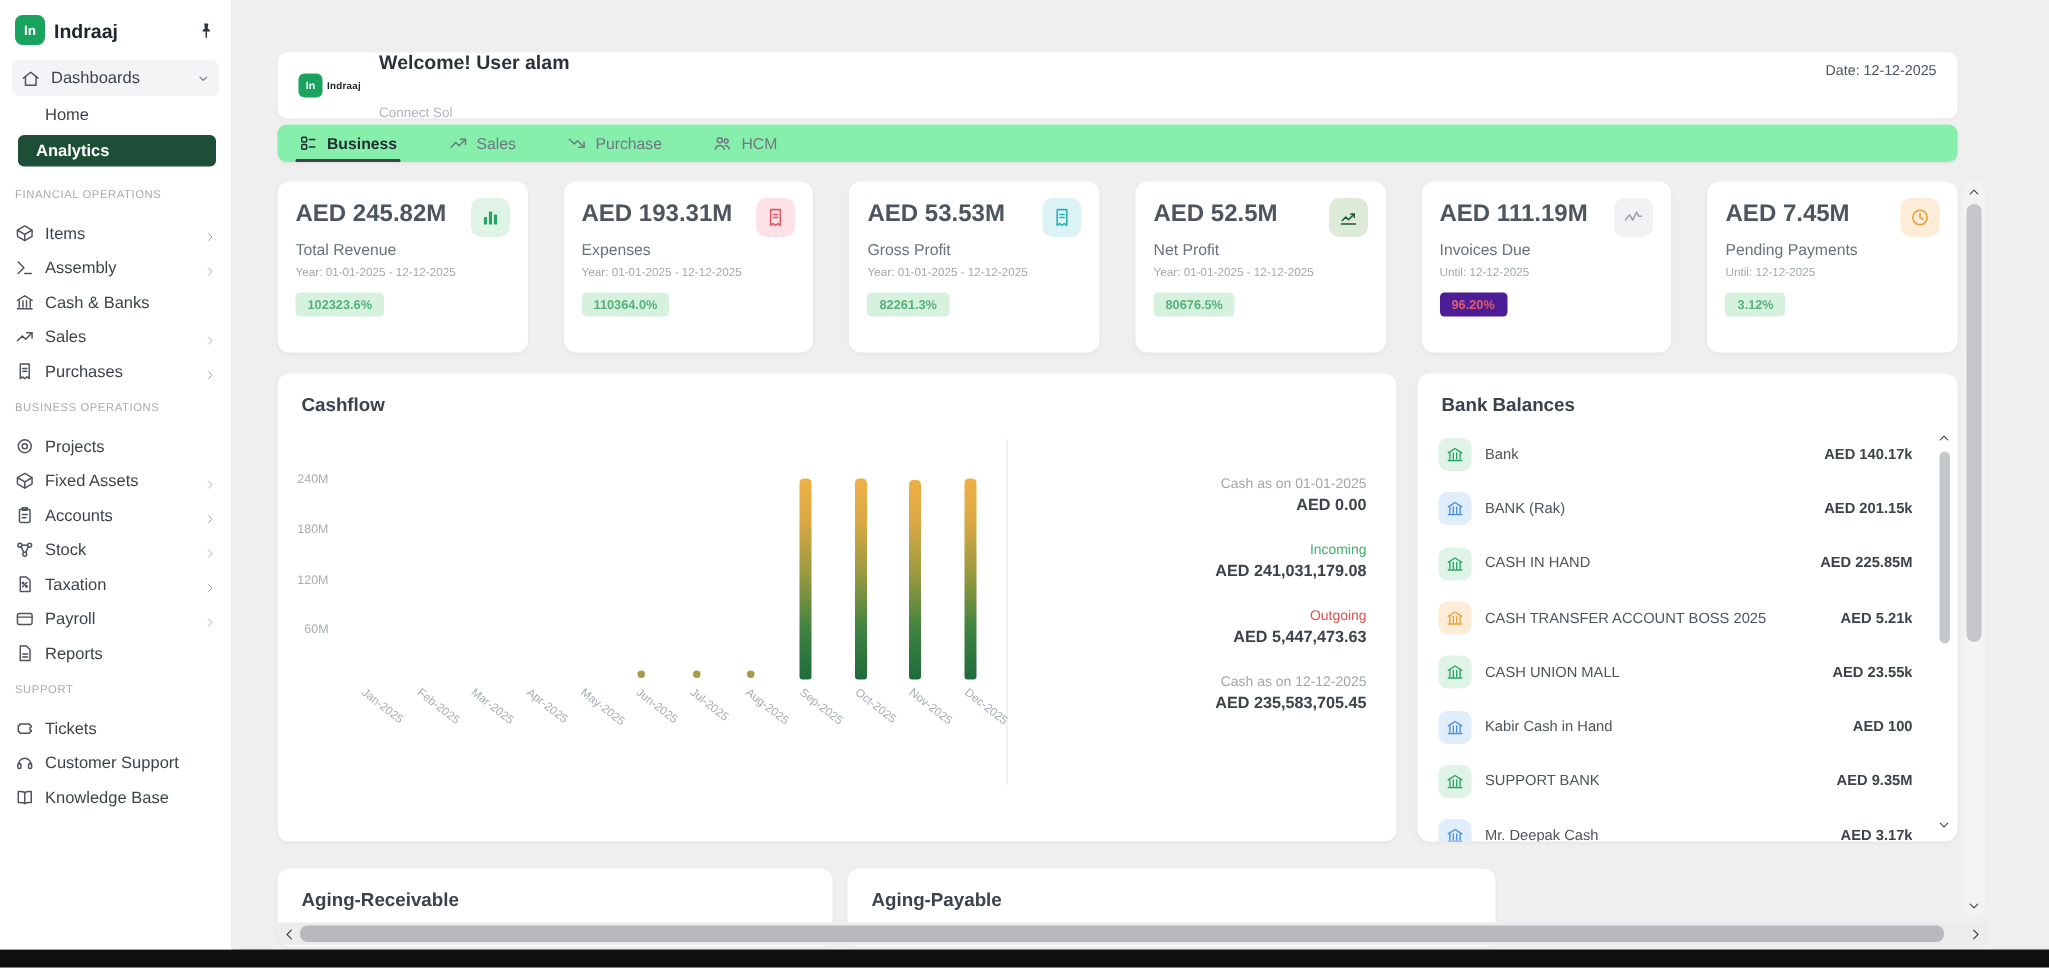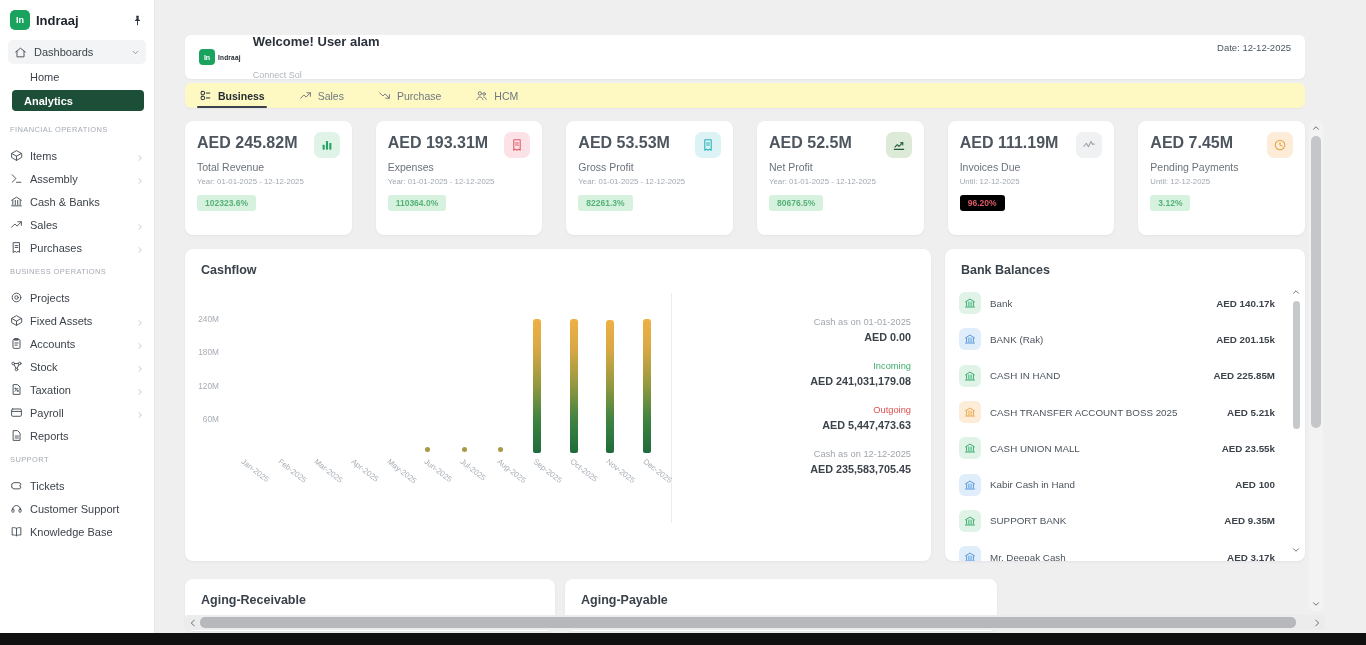--- a/index.html
+++ b/index.html
@@ -27,39 +27,39 @@
 .main{position:relative;flex:1;height:633px;overflow:hidden}
 .content{position:absolute;left:30px;top:0;width:1120px}
 .welcome{display:flex;align-items:center;gap:12px;height:44px;margin-top:35px;background:#fff;border-radius:6px;padding:0 14px;box-shadow:0 1px 2px rgba(0,0,0,.04)}
 .w-logo{display:flex;align-items:center;gap:3px}
 .w-logo-box{width:16px;height:16px;border-radius:4px;background:#1aa35e;color:#fff;font-size:7px;font-weight:700;display:flex;align-items:center;justify-content:center}
 .w-logo-text{font-size:6.5px;font-weight:700;color:#20262e;letter-spacing:.2px}
 .w-text{display:flex;flex-direction:column;justify-content:space-between;gap:21px}
 .w-title{font-size:13px;font-weight:700;color:#2b323b}
 .w-sub{font-size:9px;color:#b0b5bb}
 .w-date{margin-left:auto;align-self:flex-start;margin-top:7px;font-size:9.5px;color:#4b5563}
-.tabs{display:flex;align-items:center;gap:34px;height:25px;margin-top:4px;background:#fef9c3;border-radius:6px;padding:0 14px;box-shadow:0 1px 2px rgba(0,0,0,.04)}
+.tabs{display:flex;align-items:center;gap:34px;height:25px;margin-top:4px;background:#86efac;border-radius:6px;padding:0 14px;box-shadow:0 1px 2px rgba(0,0,0,.04)}
 .tab{display:flex;align-items:center;gap:6px;height:100%;font-size:10.5px;color:#6f7780;position:relative;cursor:pointer}
 .tab .ico{width:13px;height:13px;color:#6f7780}
 .tab.active{color:#242b33;font-weight:700}
 .tab.active .ico{color:#242b33}
 .tab.active::after{content:"";position:absolute;left:-2px;right:-2px;bottom:0;height:2px;background:#3a424b;border-radius:1px}
 
 
 .kpis{display:flex;gap:24px;margin-top:13px}
 .kpi{flex:1;height:114px;background:#fff;border-radius:8px;padding:13px 12px;box-shadow:0 1px 3px rgba(16,24,40,.05)}
 .kpi-top{display:flex;align-items:flex-start;justify-content:space-between}
 .kpi-value{font-size:16px;font-weight:700;color:#4d565f}
 .kpi-ico{width:26px;height:26px;border-radius:7px;display:flex;align-items:center;justify-content:center;margin-top:-2px}
 .kpi-ico svg{width:14px;height:14px}
 .kpi-label{font-size:10.5px;color:#6a727b;margin-top:3px}
 .kpi-period{font-size:7.8px;color:#a2a8b0;margin-top:4px}
 .badge{display:inline-block;font-size:8.5px;font-weight:700;padding:3px 8px;border-radius:3px;margin-top:9px}
 .badge.green{background:#d6f1de;color:#56b278}
-.badge.red{background:#000000;color:#df5b67}
+.badge.red{background:#4c1d95;color:#df5b67}
 .ico-green{background:#dff4e7;color:#27a263}
 .ico-red{background:#fce2e6;color:#e25a68}
 .ico-teal{background:#dbf3f5;color:#2ab1b9}
 .ico-darkgreen{background:#dcead7;color:#1c5a32}
 .ico-gray{background:#f0f1f2;color:#99a1a9}
 .ico-orange{background:#fcecd8;color:#e7a23d}
 .ico-blue{background:#e0edfa;color:#4a90d9}
 
 
 .row2{display:flex;gap:14px;margin-top:14px}

